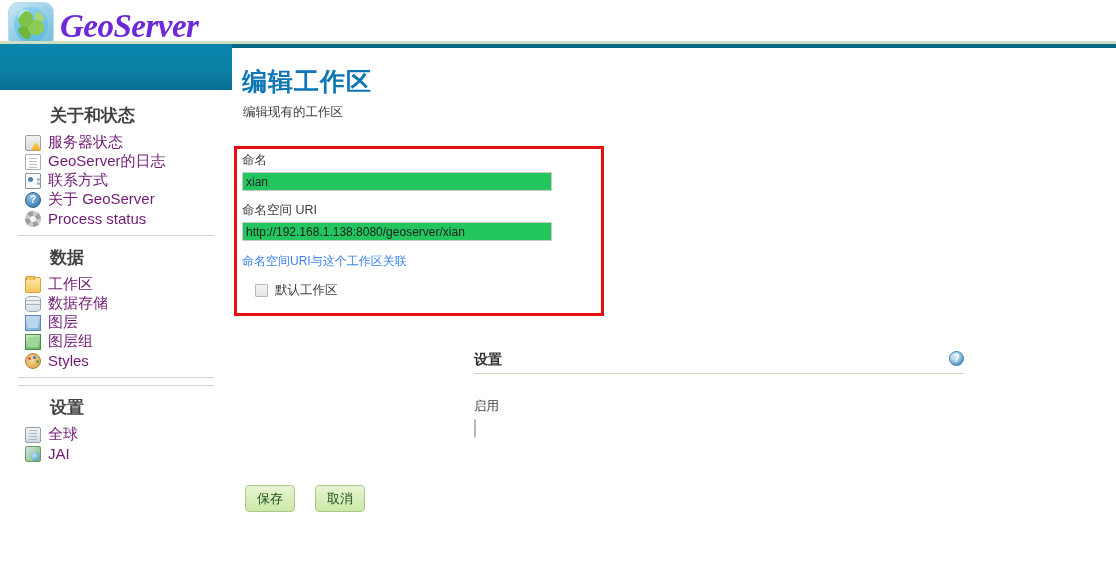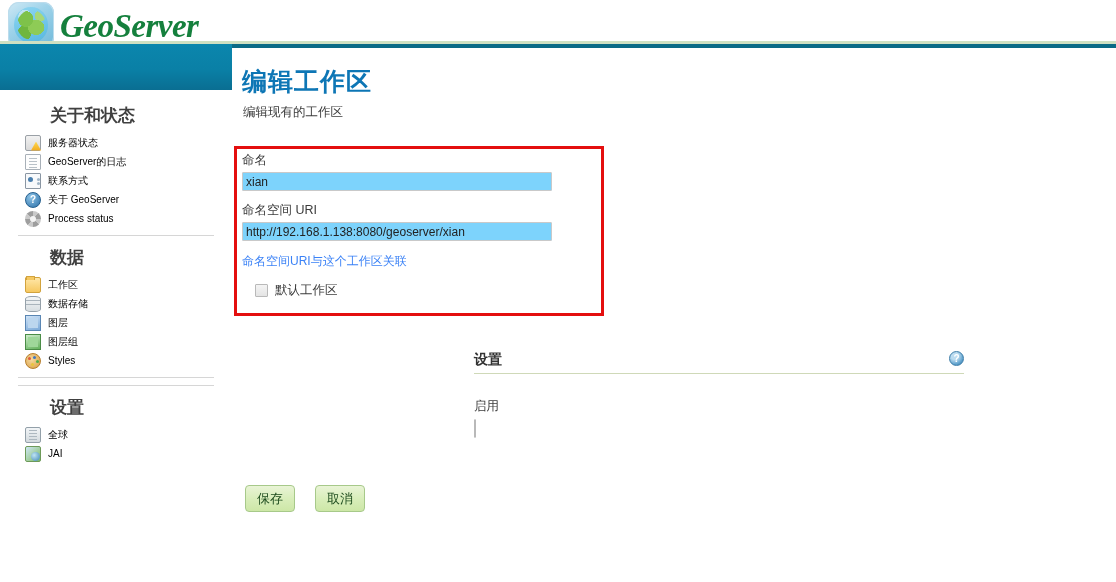--- a/index.html
+++ b/index.html
@@ -59,21 +59,21 @@
       radial-gradient(ellipse at 66% 58%, #8ecb56 0 30%, transparent 31%),
       radial-gradient(ellipse at 26% 76%, #6fb63e 0 22%, transparent 23%),
       radial-gradient(ellipse at 80% 20%, #a8d87a 0 16%, transparent 17%);
     border-radius: 50%;
   }
   .logo-text {
     font-family: "Liberation Serif", "DejaVu Serif", serif;
     font-style: italic;
     font-weight: bold;
     font-size: 33px;
-    color: #15803d;
+    color: #6d28d9;
     letter-spacing: -0.5px;
     line-height: 1;
     margin-top: 2px;
   }
   
   .header-band {
     position: absolute;
     left: 0; top: 41px;
     width: 1116px; height: 3px;
     background: #cfe0c2;
@@ -110,22 +110,22 @@
   }
   .side-item {
     display: flex;
     align-items: center;
     gap: 7px;
     padding: 1px 0 1px 25px;
     height: 19px;
     text-decoration: none;
   }
   .side-item .lbl {
-    font-size: 10px;
-    color: #000000;
+    font-size: 15px;
+    color: #701a75;
     white-space: nowrap;
   }
   .side-sep {
     margin: 7px 18px 2px 18px;
     height: 1px;
     background: #d6d6d6;
   }
 
   
   .ic {
@@ -214,21 +214,21 @@
   }
   .text-input {
     display: block;
     width: 310px;
     height: 19px;
     padding: 1px 3px;
     font-size: 12px;
     font-family: "Liberation Sans", "DejaVu Sans", sans-serif;
     color: #222;
     border: 1px solid #c9c9c9;
-    background: #7dd3fc;
+    background: #22c55e;
     border-radius: 1px;
     outline: none;
   }
   .field-gap { height: 11px; }
   .hint {
     font-size: 12px;
     color: #3b82f6;
     margin-top: 12px;
   }
   .cb-row {

